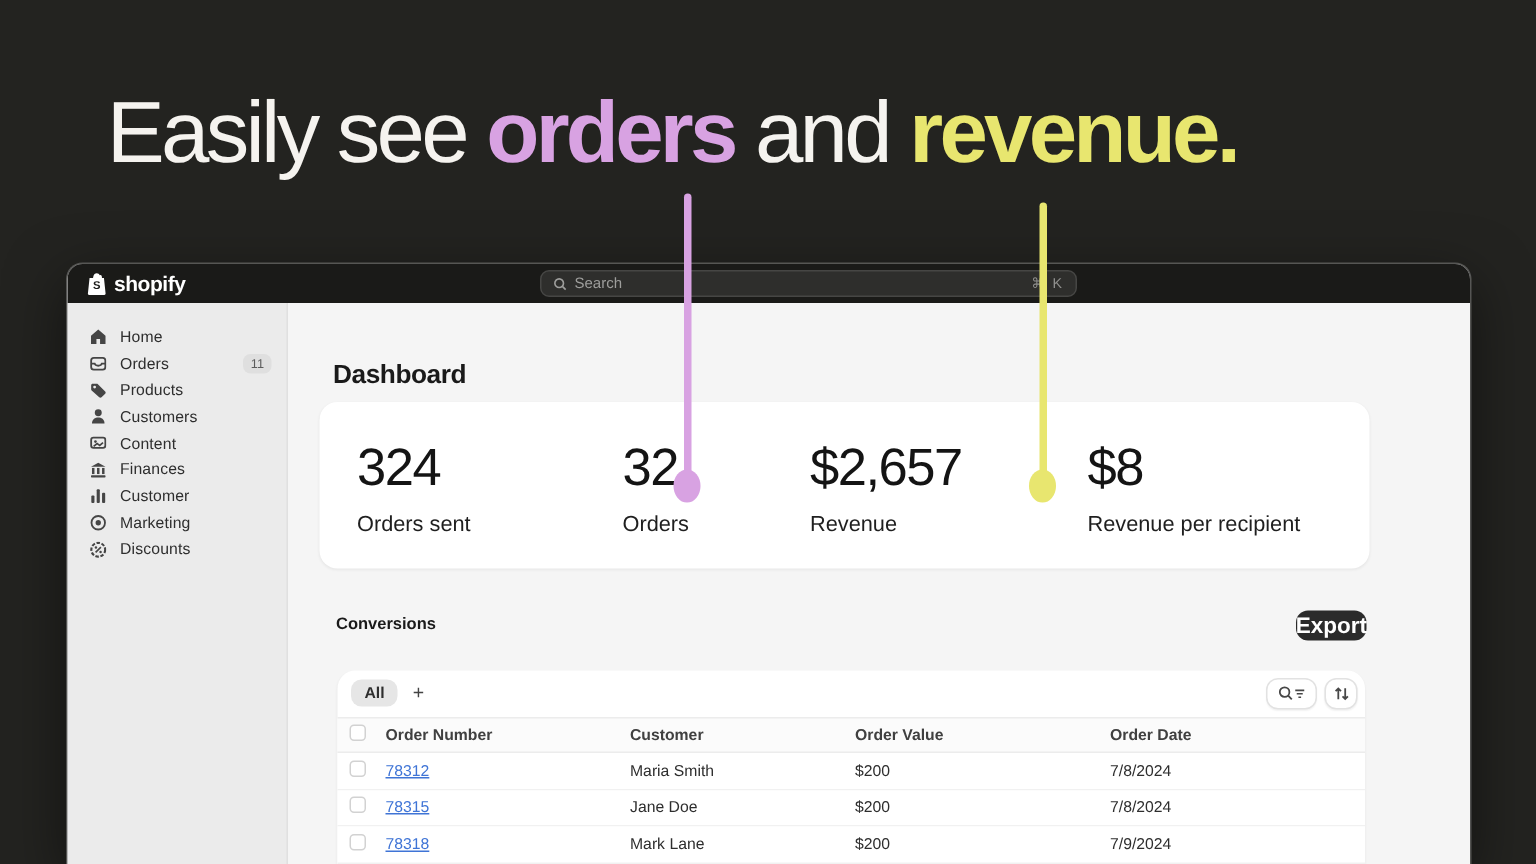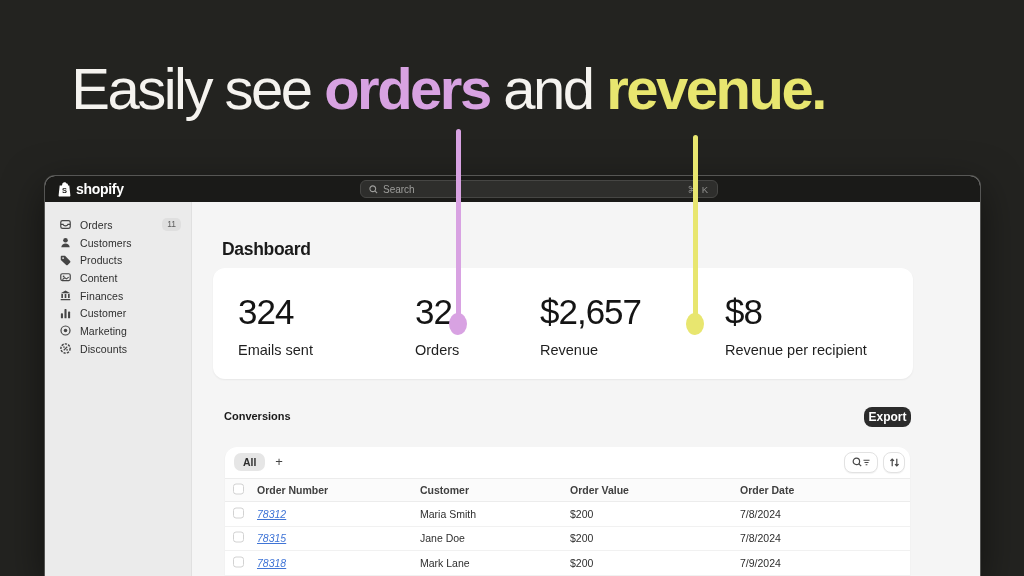--- a/index.html
+++ b/index.html
@@ -78,21 +78,21 @@
   .stat { position:absolute; top:0; height:111px; }
   .stat .num { position:absolute; top:24px; font-size:35px; color:#141414; letter-spacing:-1px; white-space:nowrap; }
   .stat .cap { position:absolute; top:74px; font-size:14.5px; color:#1f1f1f; white-space:nowrap; }
   .stat1 { left:25px; } .stat2 { left:202px; } .stat3 { left:327px; } .stat4 { left:512px; }
 
   
   .section-title { position:absolute; left:32px; top:208px; font-size:11px; font-weight:700; color:#1a1a1a; }
   .export-btn {
     position:absolute; left:672px; top:205px; width:47px; height:20px;
     background:#2b2b2b; color:#fff; border:none; border-radius:8px;
-    font-size:12px; font-weight:700; font-family:"Liberation Sans",sans-serif;
+    font-size:15px; font-weight:700; font-family:"Liberation Sans",sans-serif;
     display:flex; align-items:center; justify-content:center; cursor:pointer;
   }
 
   .table-card {
     position:absolute; left:33px; top:245px; width:685px; height:200px;
     background:#fff; border-radius:12px 12px 0 0; box-shadow:0 1px 2px rgba(0,0,0,0.06);
   }
   .table-toolbar { position:absolute; left:0; top:0; width:100%; height:31px; }
   .tab-all {
     position:absolute; left:9px; top:6px; height:18px; padding:0 9px;
@@ -114,21 +114,21 @@
   }
   .trow { position:absolute; left:0; width:100%; height:24.5px; border-bottom:1px solid #f1f1f1; background:#fff; }
   .row0 { top:55px; } .row1 { top:79.5px; } .row2 { top:104px; }
   .cell { position:absolute; top:50%; transform:translateY(-50%); font-size:10.5px; color:#2e2e2e; white-space:nowrap; }
   .th { font-weight:700; color:#404040; }
   .c-check { left:8px; } .c-ordernum { left:32px; } .c-customer { left:195px; } .c-value { left:345px; } .c-date { left:515px; }
   .checkbox {
     width:11px; height:11px; border:1.5px solid #d2d2d2; border-radius:3px; background:#fff;
     display:inline-block; cursor:pointer;
   }
-  .order-link { color:#3f74d6; text-decoration:underline; cursor:pointer;font-style:italic; }
+  .order-link { color:#3f74d6; text-decoration:underline; cursor:pointer; }
 </style>
 </head>
 <body>
 
 <div class="headline">
   <span>Easily see </span><span class="accent-orders">orders</span><span> and </span><span class="accent-revenue">revenue.</span>
 </div>
 
 <div class="window">
 
@@ -147,44 +147,52 @@
         </svg>
       <span class="ph">Search</span>
       <span class="kbd">⌘ K</span>
     </div>
   </div>
 
   <nav class="sidebar">
     <div class="nav-item">
       <span class="icn">
           <svg width="11" height="11" viewBox="0 0 10 10">
+            <path d="M5 .6 9.4 4.4V9.4H6.1V6.3H3.9V9.4H.6V4.4Z" fill="#454545"></path>
+          </svg>
+        </span>
+      <span class="lbl">Home</span>
+    </div>
+    <div class="nav-item">
+      <span class="icn">
+          <svg width="11" height="11" viewBox="0 0 10 10">
             <rect x=".7" y="1.4" width="8.6" height="7.2" rx="1.6" fill="none" stroke="#454545" stroke-width="1.1"></rect>
             <path d="M.7 4.9h2.1c.3.9 1 1.3 2.2 1.3s1.9-.4 2.2-1.3h2.1" fill="none" stroke="#454545" stroke-width="1.1"></path>
           </svg>
         </span>
       <span class="lbl">Orders</span>
       <span class="nav-badge">11</span>
     </div>
     <div class="nav-item">
       <span class="icn">
           <svg width="11" height="11" viewBox="0 0 10 10">
+            <path d="M.7 1.6C.7 1.1 1.1.7 1.6.7h2.5c.3 0 .5.1.7.3l4.4 4.4c.4.4.4 1 0 1.4L7.0 9c-.4.4-1 .4-1.4 0L1.0 4.8a1 1 0 0 1-.3-.7Z" fill="#454545"></path>
+            <circle cx="2.8" cy="2.8" r=".85" fill="#ebebeb"></circle>
+          </svg>
+        </span>
+      <span class="lbl">Products</span>
+    </div>
+    <div class="nav-item">
+      <span class="icn">
+          <svg width="11" height="11" viewBox="0 0 10 10">
             <circle cx="5" cy="2.9" r="2.1" fill="#454545"></circle>
             <path d="M1.2 9.4c0-2.6 2-3.6 3.8-3.6s3.8 1 3.8 3.6Z" fill="#454545"></path>
           </svg>
         </span>
       <span class="lbl">Customers</span>
-    </div>
-    <div class="nav-item">
-      <span class="icn">
-          <svg width="11" height="11" viewBox="0 0 10 10">
-            <path d="M.7 1.6C.7 1.1 1.1.7 1.6.7h2.5c.3 0 .5.1.7.3l4.4 4.4c.4.4.4 1 0 1.4L7.0 9c-.4.4-1 .4-1.4 0L1.0 4.8a1 1 0 0 1-.3-.7Z" fill="#454545"></path>
-            <circle cx="2.8" cy="2.8" r=".85" fill="#ebebeb"></circle>
-          </svg>
-        </span>
-      <span class="lbl">Products</span>
     </div>
     <div class="nav-item">
       <span class="icn">
           <svg width="11" height="11" viewBox="0 0 10 10">
             <rect x=".7" y="1.6" width="8.6" height="6.2" rx="1.4" fill="none" stroke="#454545" stroke-width="1.1"></rect>
             <circle cx="3.3" cy="4" r=".8" fill="#454545"></circle>
             <path d="M2.2 6.9 4.3 5.2l1.6 1.1 2-1.7" fill="none" stroke="#454545" stroke-width="1"></path>
           </svg>
         </span>
       <span class="lbl">Content</span>
@@ -232,21 +240,21 @@
       <span class="lbl">Discounts</span>
     </div>
   </nav>
 
   <div class="main">
     <h1 class="page-title">Dashboard</h1>
 
     <div class="stats-card">
       <div class="stat stat1">
         <div class="num">324</div>
-        <div class="cap">Emails sent</div>
+        <div class="cap">Orders sent</div>
       </div>
       <div class="stat stat2">
         <div class="num">32</div>
         <div class="cap">Orders</div>
       </div>
       <div class="stat stat3">
         <div class="num">$2,657</div>
         <div class="cap">Revenue</div>
       </div>
       <div class="stat stat4">

